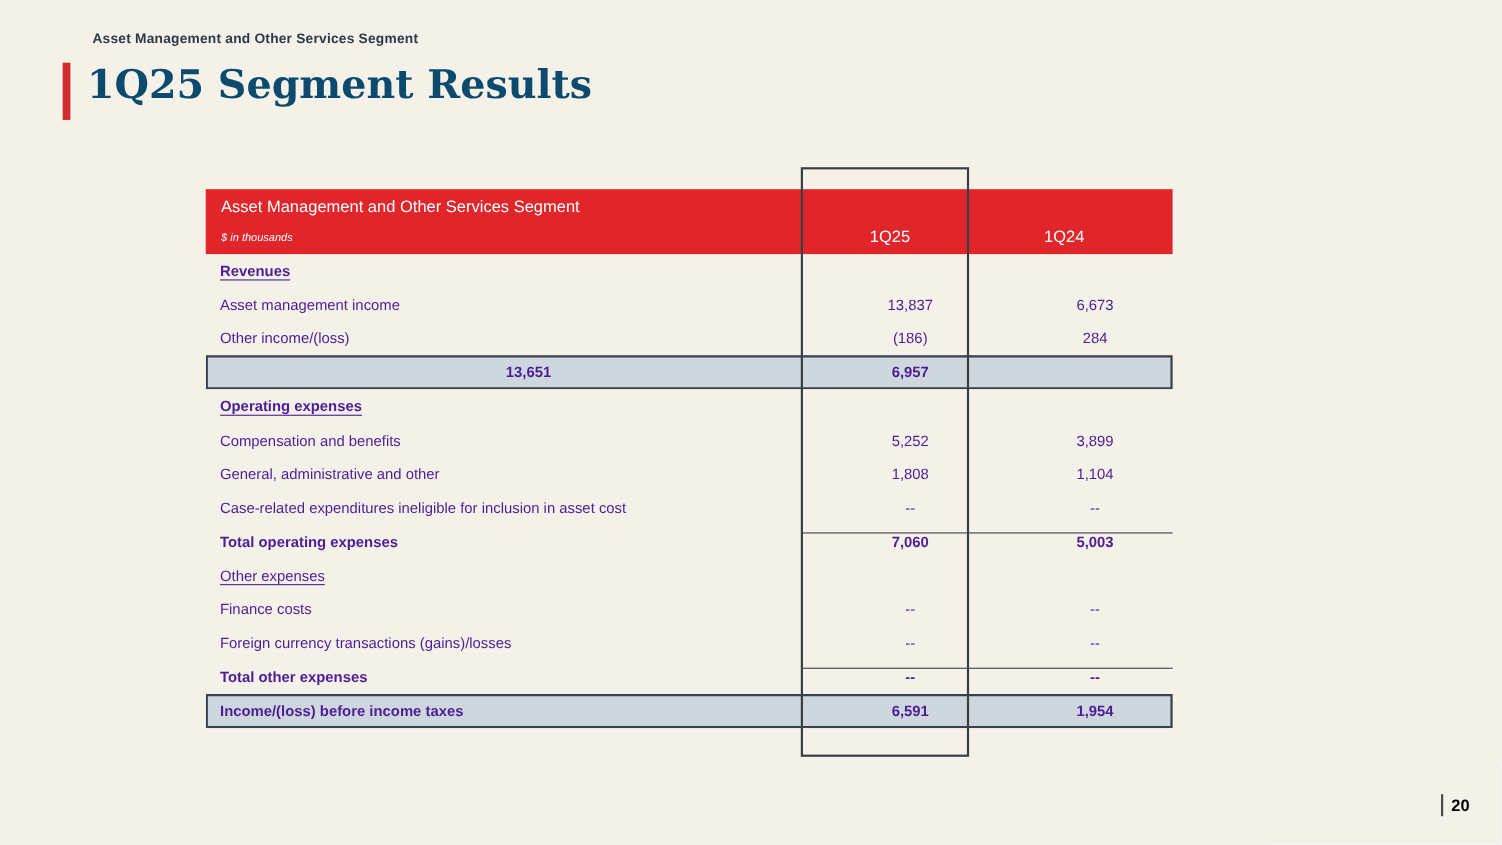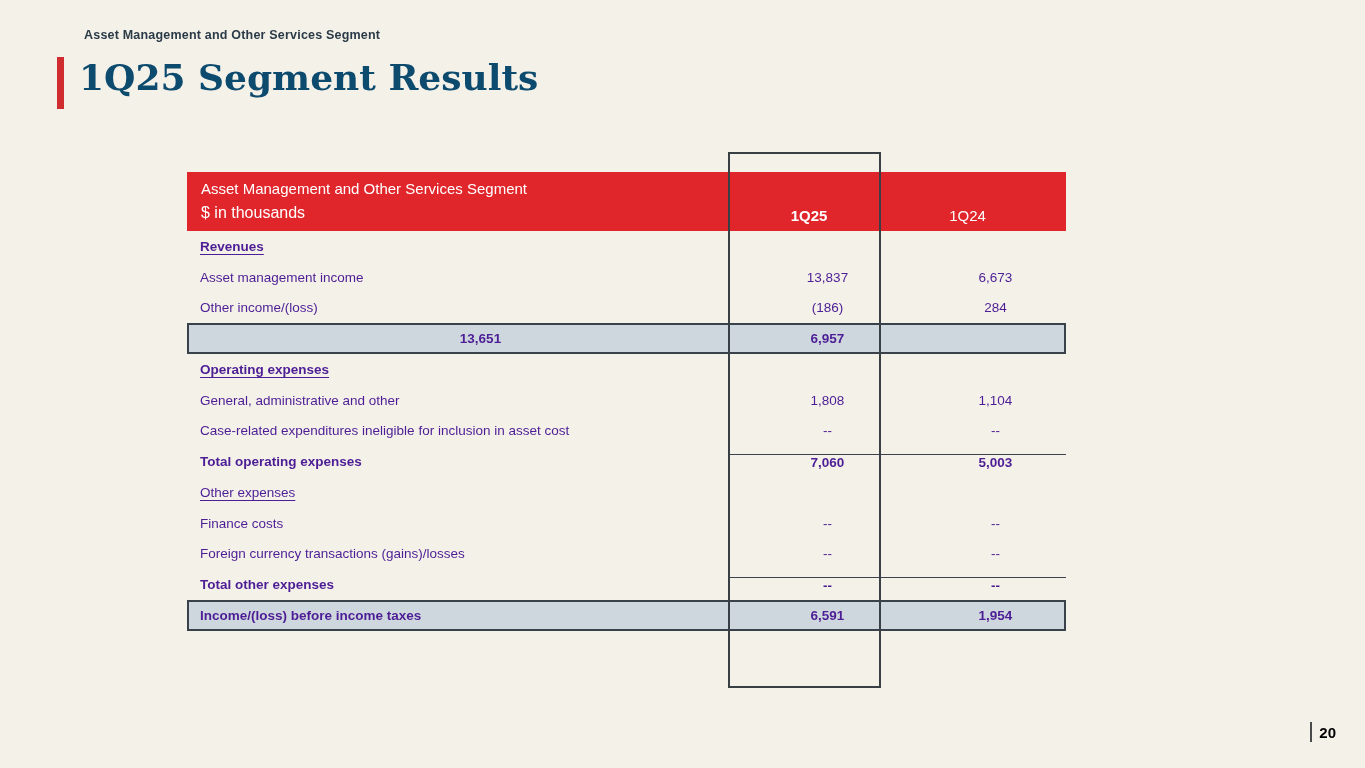--- a/index.html
+++ b/index.html
@@ -30,26 +30,26 @@
   .fin-table {
     position:absolute; left:187px; top:172px; width:879px;
   }
   .thead {
     position:relative; height:59px; background:#E0252B; color:#FFFFFF;
   }
   .thead-title {
     position:absolute; left:14px; top:8px; font-size:15px;
   }
   .thead-sub {
-    position:absolute; left:14px; bottom:9px; font-size:16px; 
+    position:absolute; left:14px; bottom:9px; font-size:10px; font-style:italic;
   }
   .thead-col {
     position:absolute; bottom:7px; font-size:15px; text-align:center;
   }
-  .thead-col.c1 { left:543px; width:132px; padding-left:26px;font-weight:bold; }
+  .thead-col.c1 { left:543px; width:132px; padding-left:26px; }
   .thead-col.c2 { left:694px; width:147px; padding-left:26px; }
 
   .tbody { position:relative; }
   .trow {
     display:grid; grid-template-columns:543px 151px 185px;
     height:30.75px; align-items:center;
     color:#4c1d95; font-size:13.5px;
   }
   .cell.lab { padding-left:13px; white-space:nowrap; }
   .cell.val { text-align:center; padding-left:44px; }
@@ -111,20 +111,25 @@
         <div class="trow hl">
           <div class="cell val b">13,651</div>
           <div class="cell val b">6,957</div>
         </div>
         <div class="trow">
           <div class="cell lab b u">Operating expenses</div>
           <div class="cell val b"></div>
           <div class="cell val b"></div>
         </div>
         <div class="trow">
+          <div class="cell lab">Compensation and benefits</div>
+          <div class="cell val">5,252</div>
+          <div class="cell val">3,899</div>
+        </div>
+        <div class="trow">
           <div class="cell lab">General, administrative and other</div>
           <div class="cell val">1,808</div>
           <div class="cell val">1,104</div>
         </div>
         <div class="trow">
           <div class="cell lab">Case-related expenditures ineligible for inclusion in asset cost</div>
           <div class="cell val">--</div>
           <div class="cell val">--</div>
         </div>
         <div class="trow rule">

